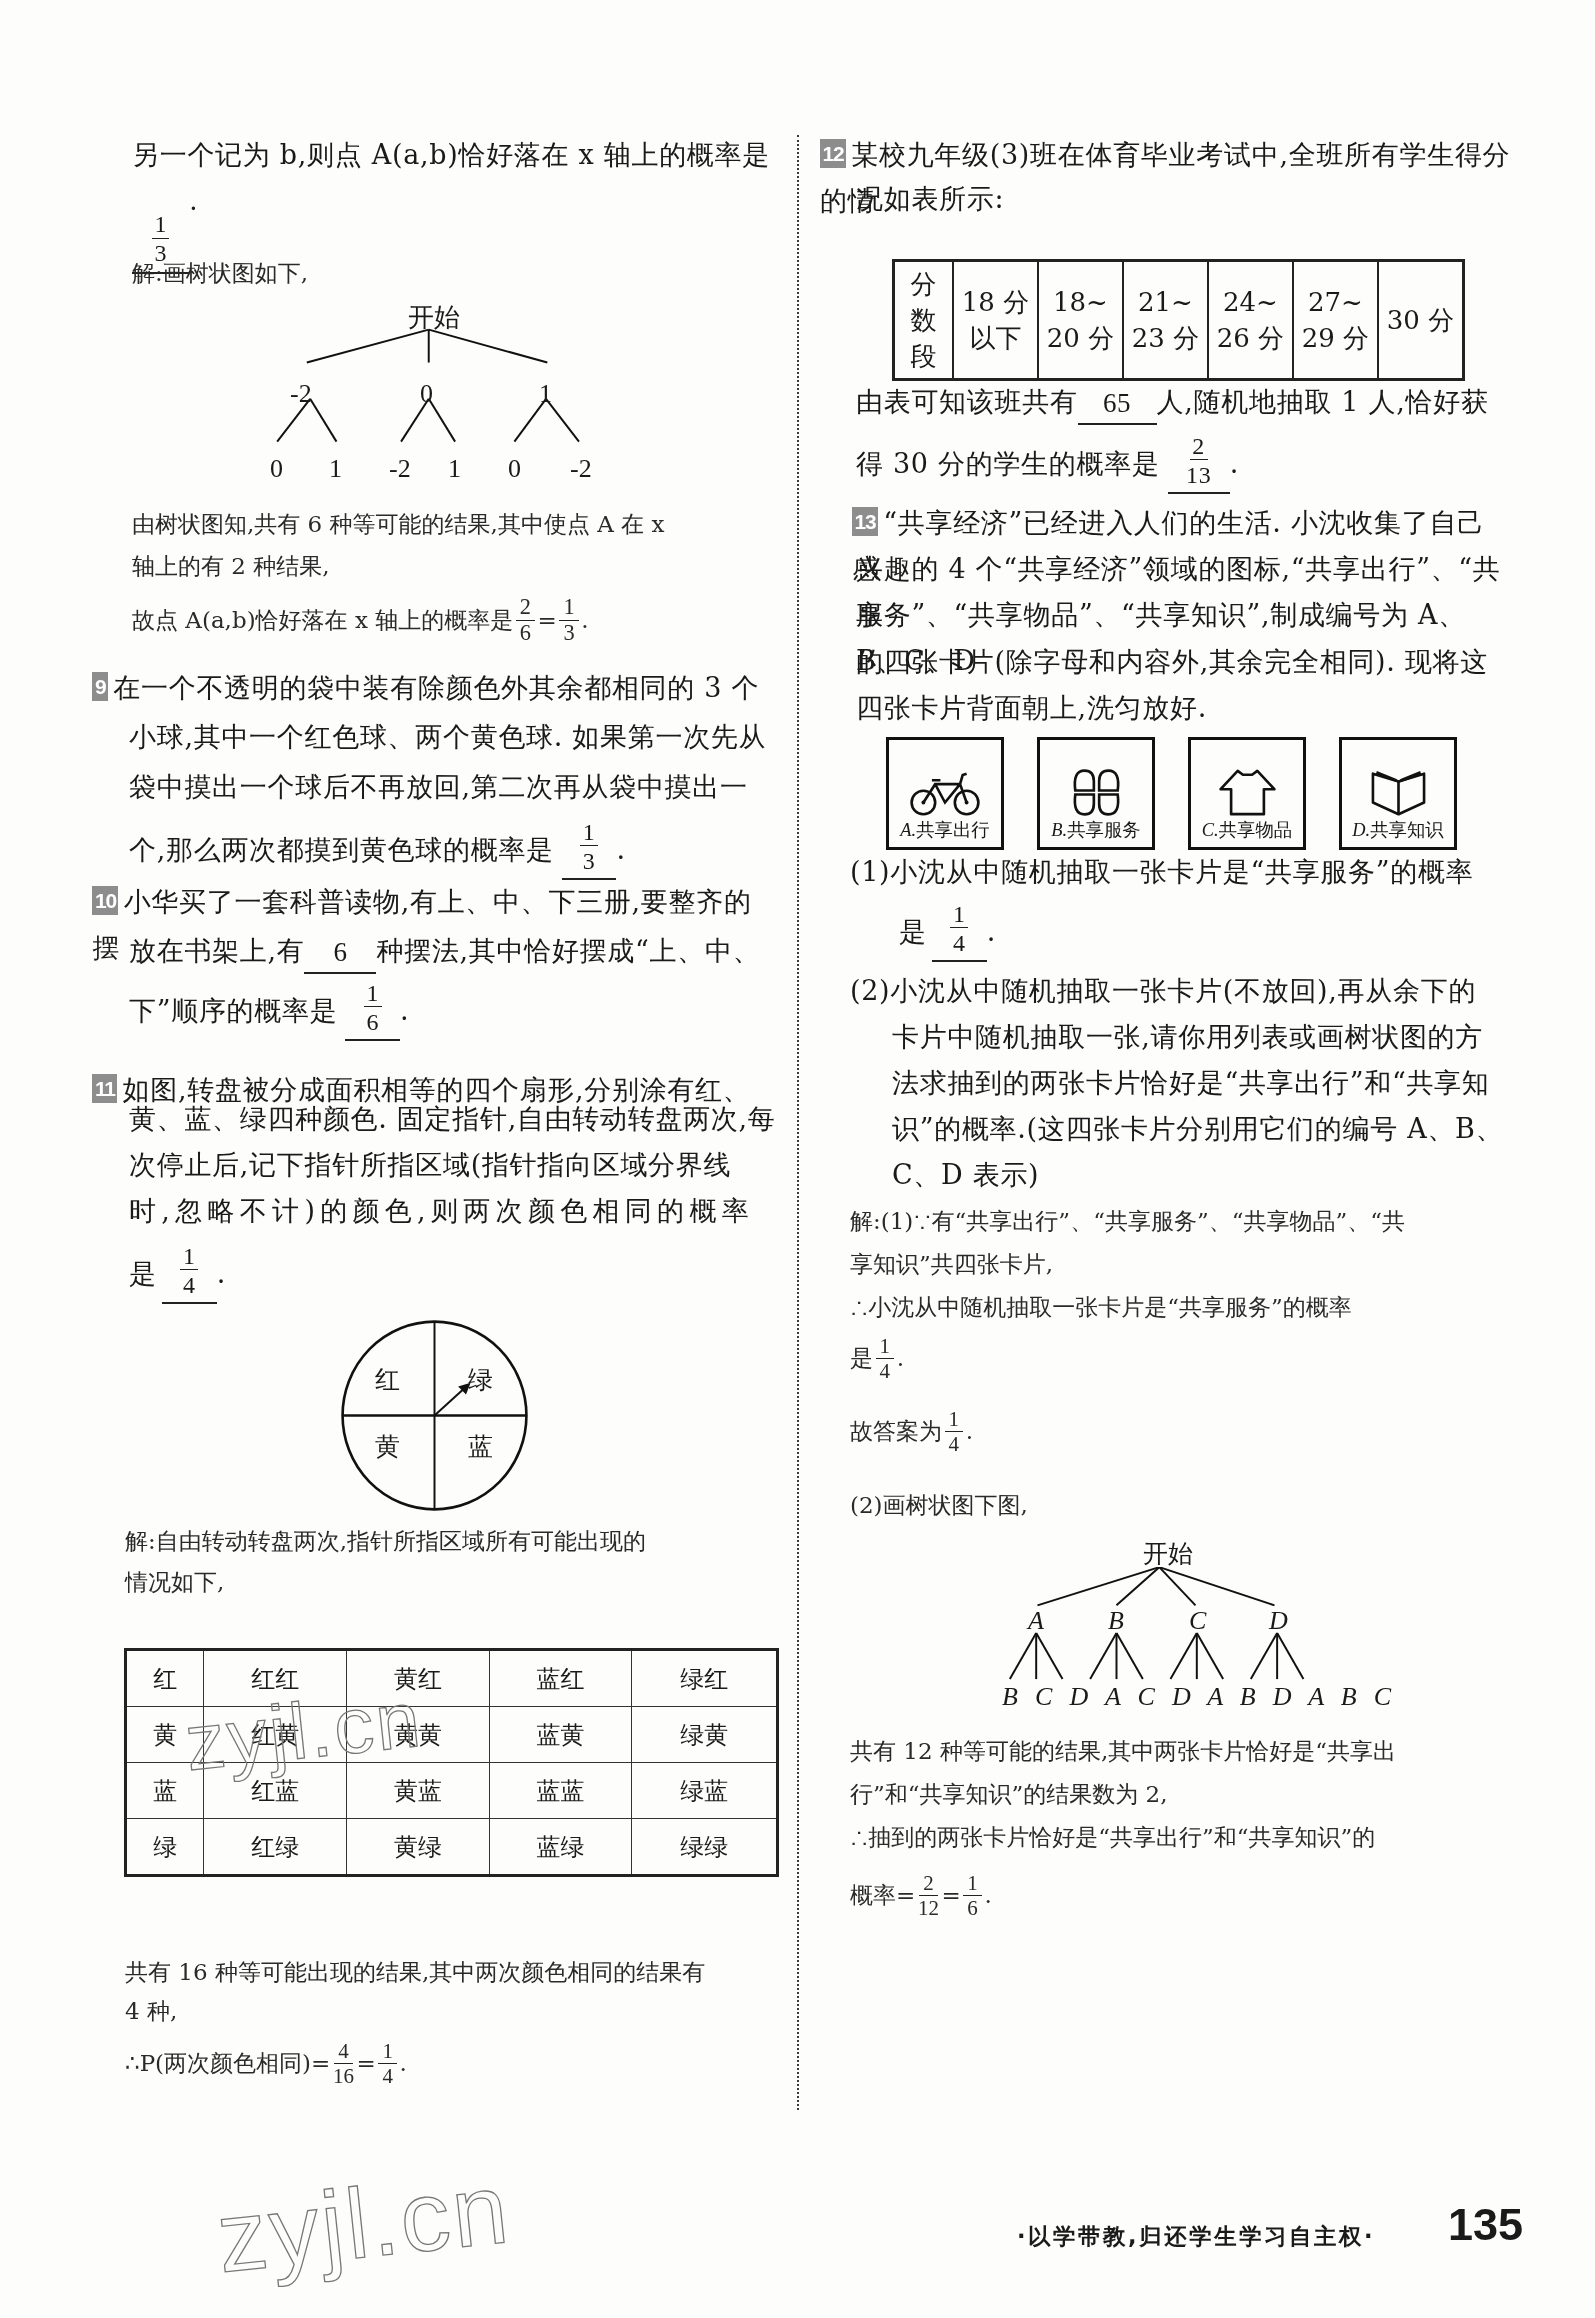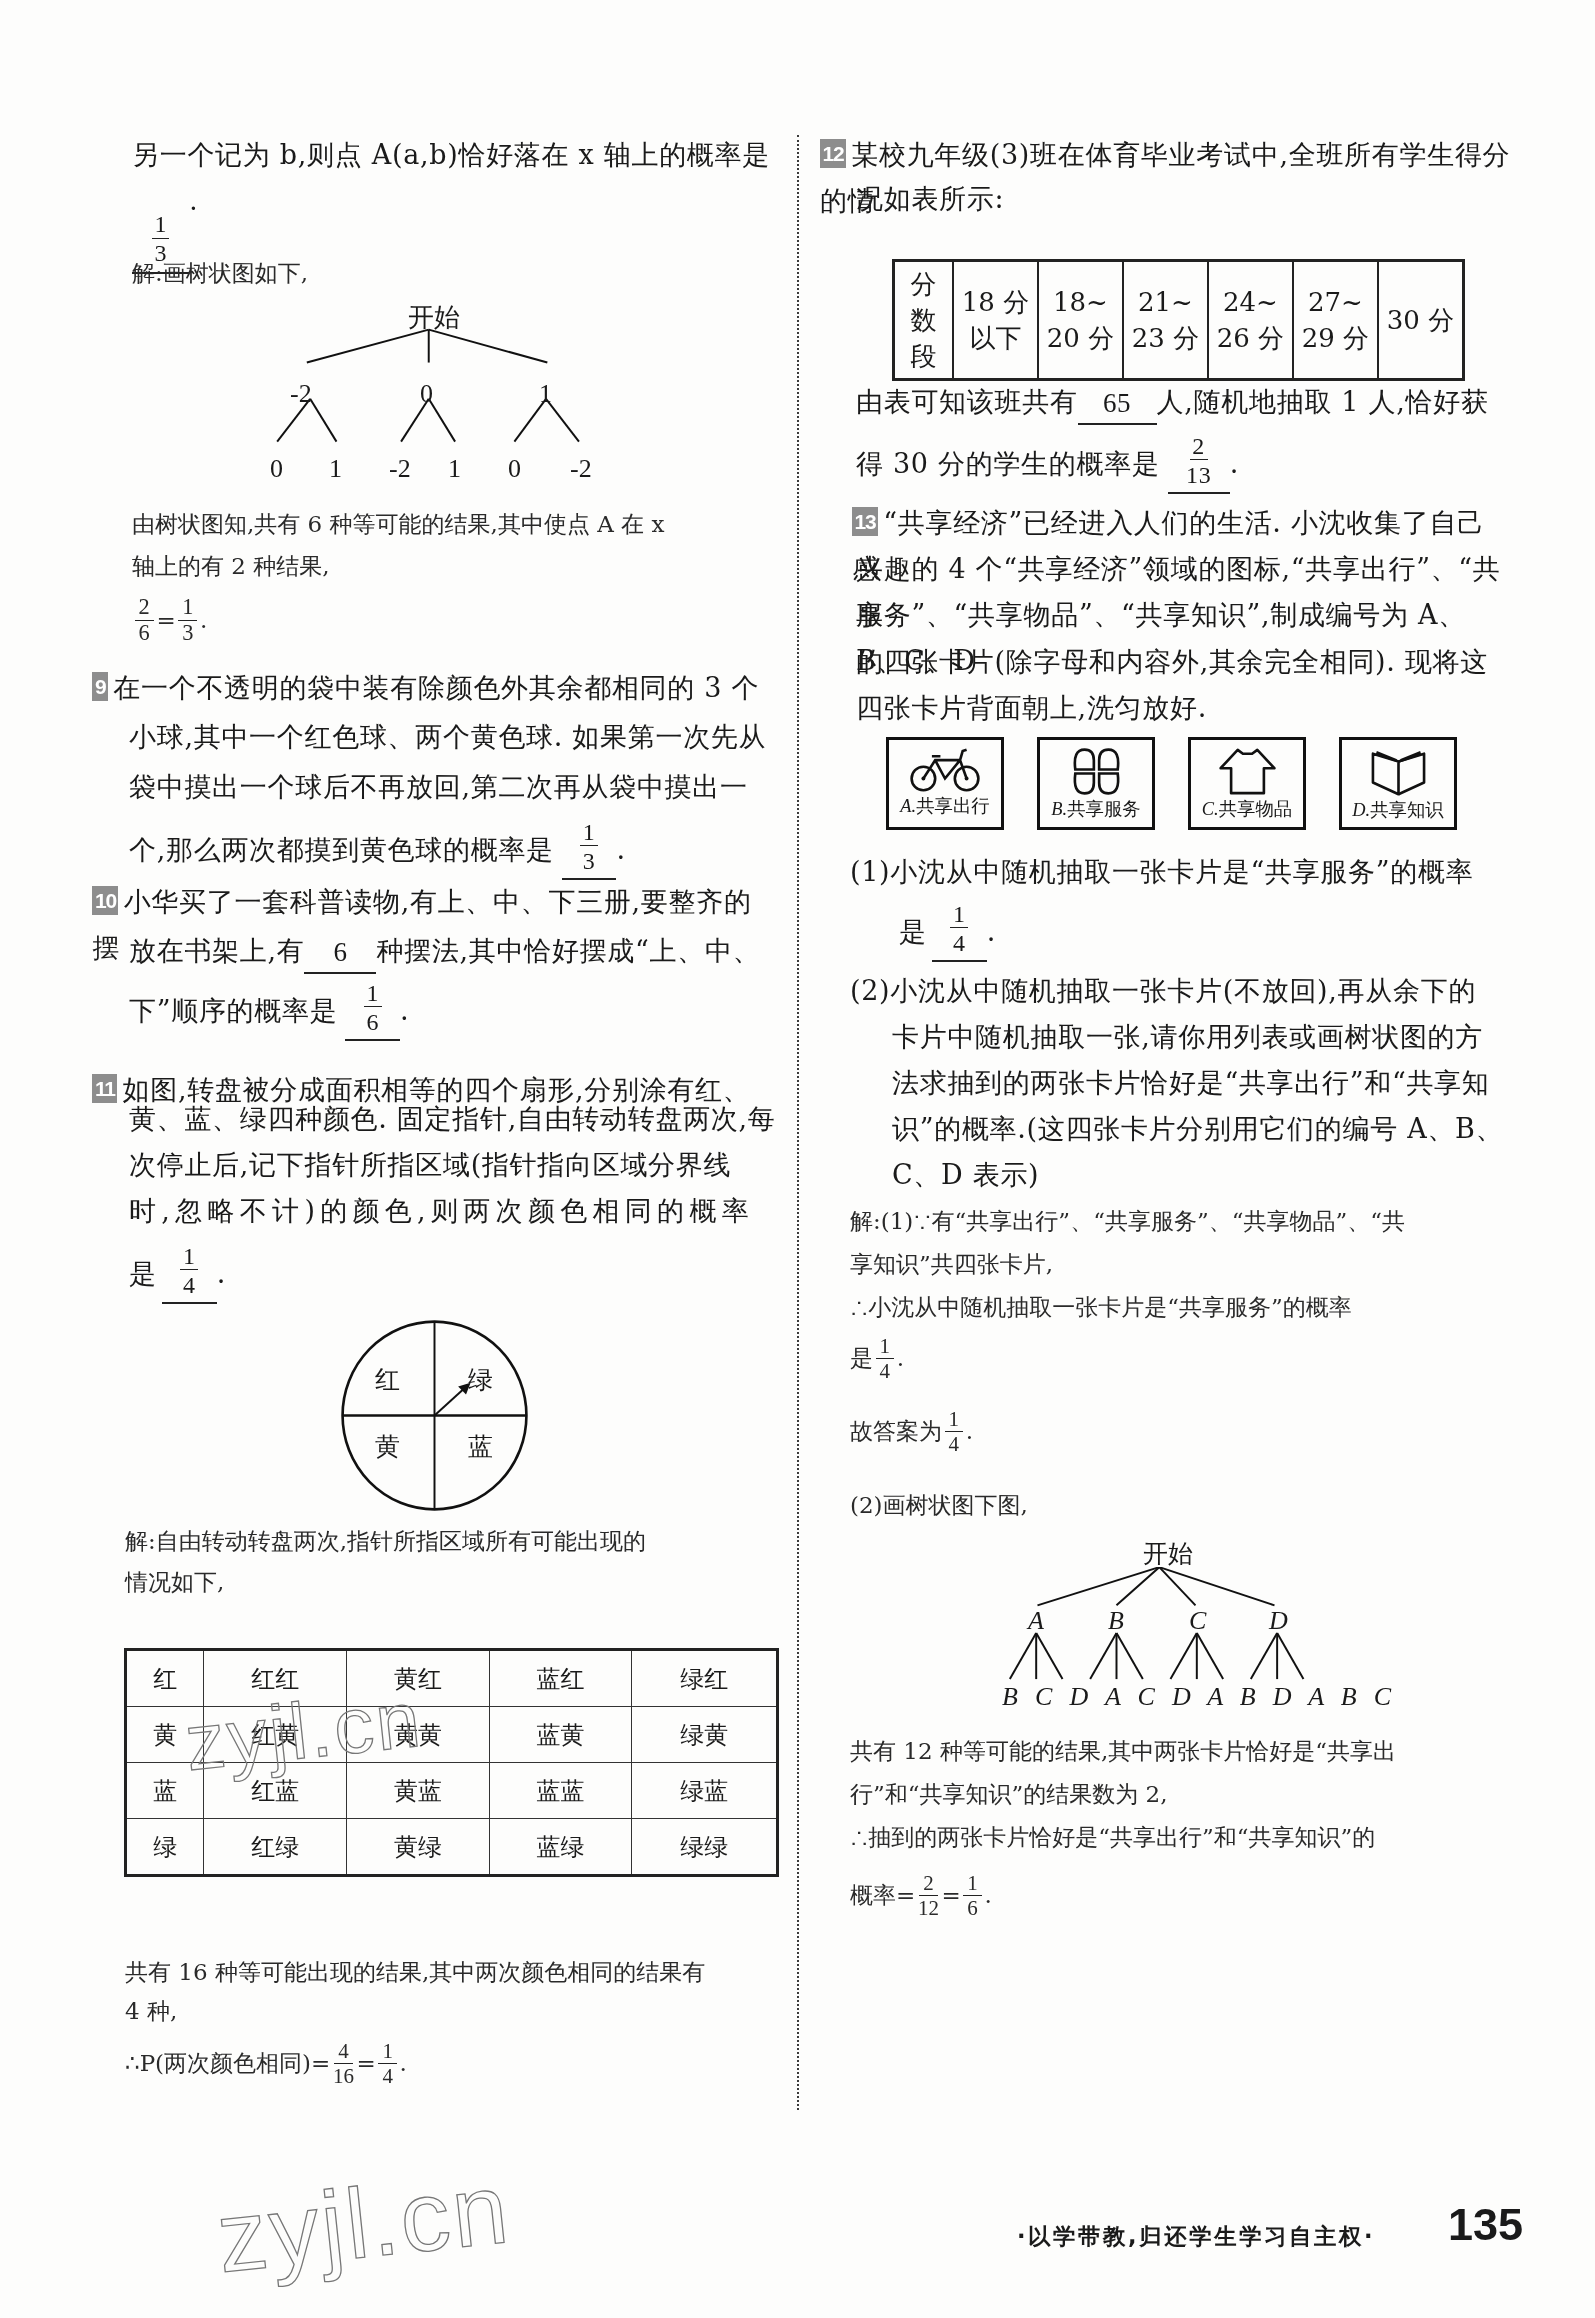--- a/index.html
+++ b/index.html
@@ -27,22 +27,22 @@
                 padding: 0 18.4px 5.3px; vertical-align: -22.4px; font-family: "Liberation Serif", serif; font-size: 24px; line-height: 1; }
   .blank-frac .n { border-bottom: 1.3px solid #222; padding: 0 2.6px 1.3px; }
   .blank-frac .d { padding-top: 2.6px; }
   .it { font-style: italic; font-family: "Liberation Serif", serif; }
   table { border-collapse: collapse; margin-top: 35px; }
   .score-table td { border: 2px solid #222; text-align: center; font-size: 26px; line-height: 36px; padding: 4px 4px; }
   .score-table { border: 3.3px solid #222; }
   .color-table { border: 3.3px solid #222; }
   .color-table td { border: 1.3px solid #333; text-align: center; font-size: 24px; height: 53px; }
   .cards { display: flex; gap: 33px; }
-  .card { width: 118px; height: 93px; border: 3.3px solid #111; display: flex; flex-direction: column;
-          align-items: center; justify-content: flex-start; padding: 6.6px 0 5.3px; box-sizing: border-box; }
+  .card { width: 118px; height: 113px; border: 3.3px solid #111; display: flex; flex-direction: column;
+          align-items: center; justify-content: flex-end; padding: 6.6px 0 5.3px; box-sizing: border-box; }
   .card-label { font-size: 18.4px; }
   .footer-motto { font-size: 22.4px; font-family: "DejaVu Sans", sans-serif; font-weight: bold; letter-spacing: 2.6px; }
   .page-num { font-family: "Liberation Sans", sans-serif; font-size: 45px; font-weight: bold; }
   .watermark { font-family: "Liberation Sans", sans-serif; font-size: 99px; color: transparent;
                -webkit-text-stroke: 1.3px #777; transform: rotate(-6deg); letter-spacing: 2.6px; }
 </style>
 </head>
 <body>
 
 <div class="page">
@@ -80,20 +80,21 @@
     <div class="abs" style="top:454px; left:171px; font-size:26px; font-family:'Liberation Serif',serif;">0</div>
     <div class="abs" style="top:454px; left:230px; font-size:26px; font-family:'Liberation Serif',serif;">1</div>
     <div class="abs" style="top:454px; left:290px; font-size:26px; font-family:'Liberation Serif',serif;">-2</div>
     <div class="abs" style="top:454px; left:349px; font-size:26px; font-family:'Liberation Serif',serif;">1</div>
     <div class="abs" style="top:454px; left:409px; font-size:26px; font-family:'Liberation Serif',serif;">0</div>
     <div class="abs" style="top:454px; left:471px; font-size:26px; font-family:'Liberation Serif',serif;">-2</div>
 
     <div class="abs sol" style="top:504px; left:33px;">由树状图知,共有 6 种等可能的结果,其中使点 A 在 x</div>
     <div class="abs sol" style="top:546px; left:33px;">轴上的有 2 种结果,</div>
     <div class="abs sol" style="top:596px; left:33px; display:flex; align-items:center;">
+      <span>故点 A(a,b)恰好落在 x 轴上的概率是</span>
       <span class="frac" style="font-size:22.4px;">
           <span class="n">2</span>
           <span class="d">6</span>
         </span>
       <span>=</span>
       <span class="frac" style="font-size:22.4px;">
           <span class="n">1</span>
           <span class="d">3</span>
         </span>
       <span>.</span>

